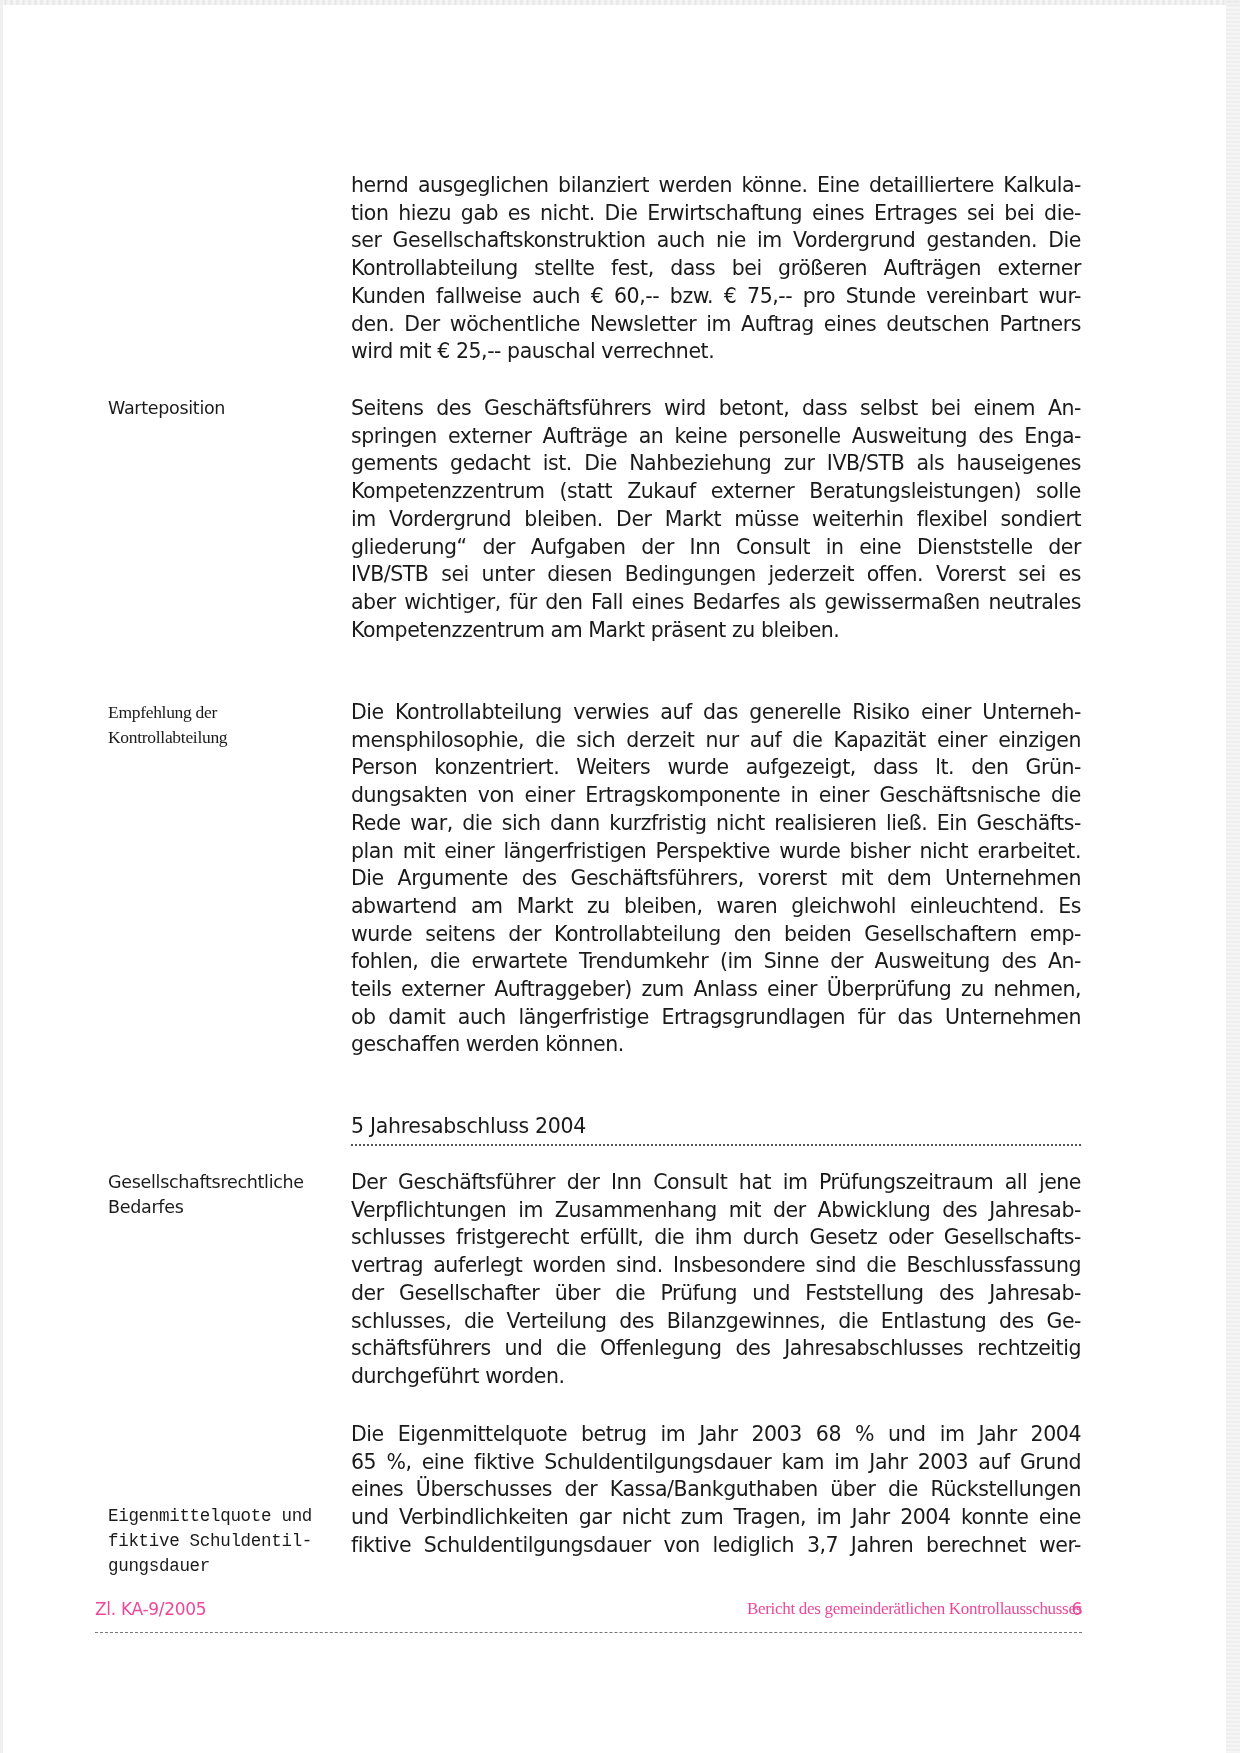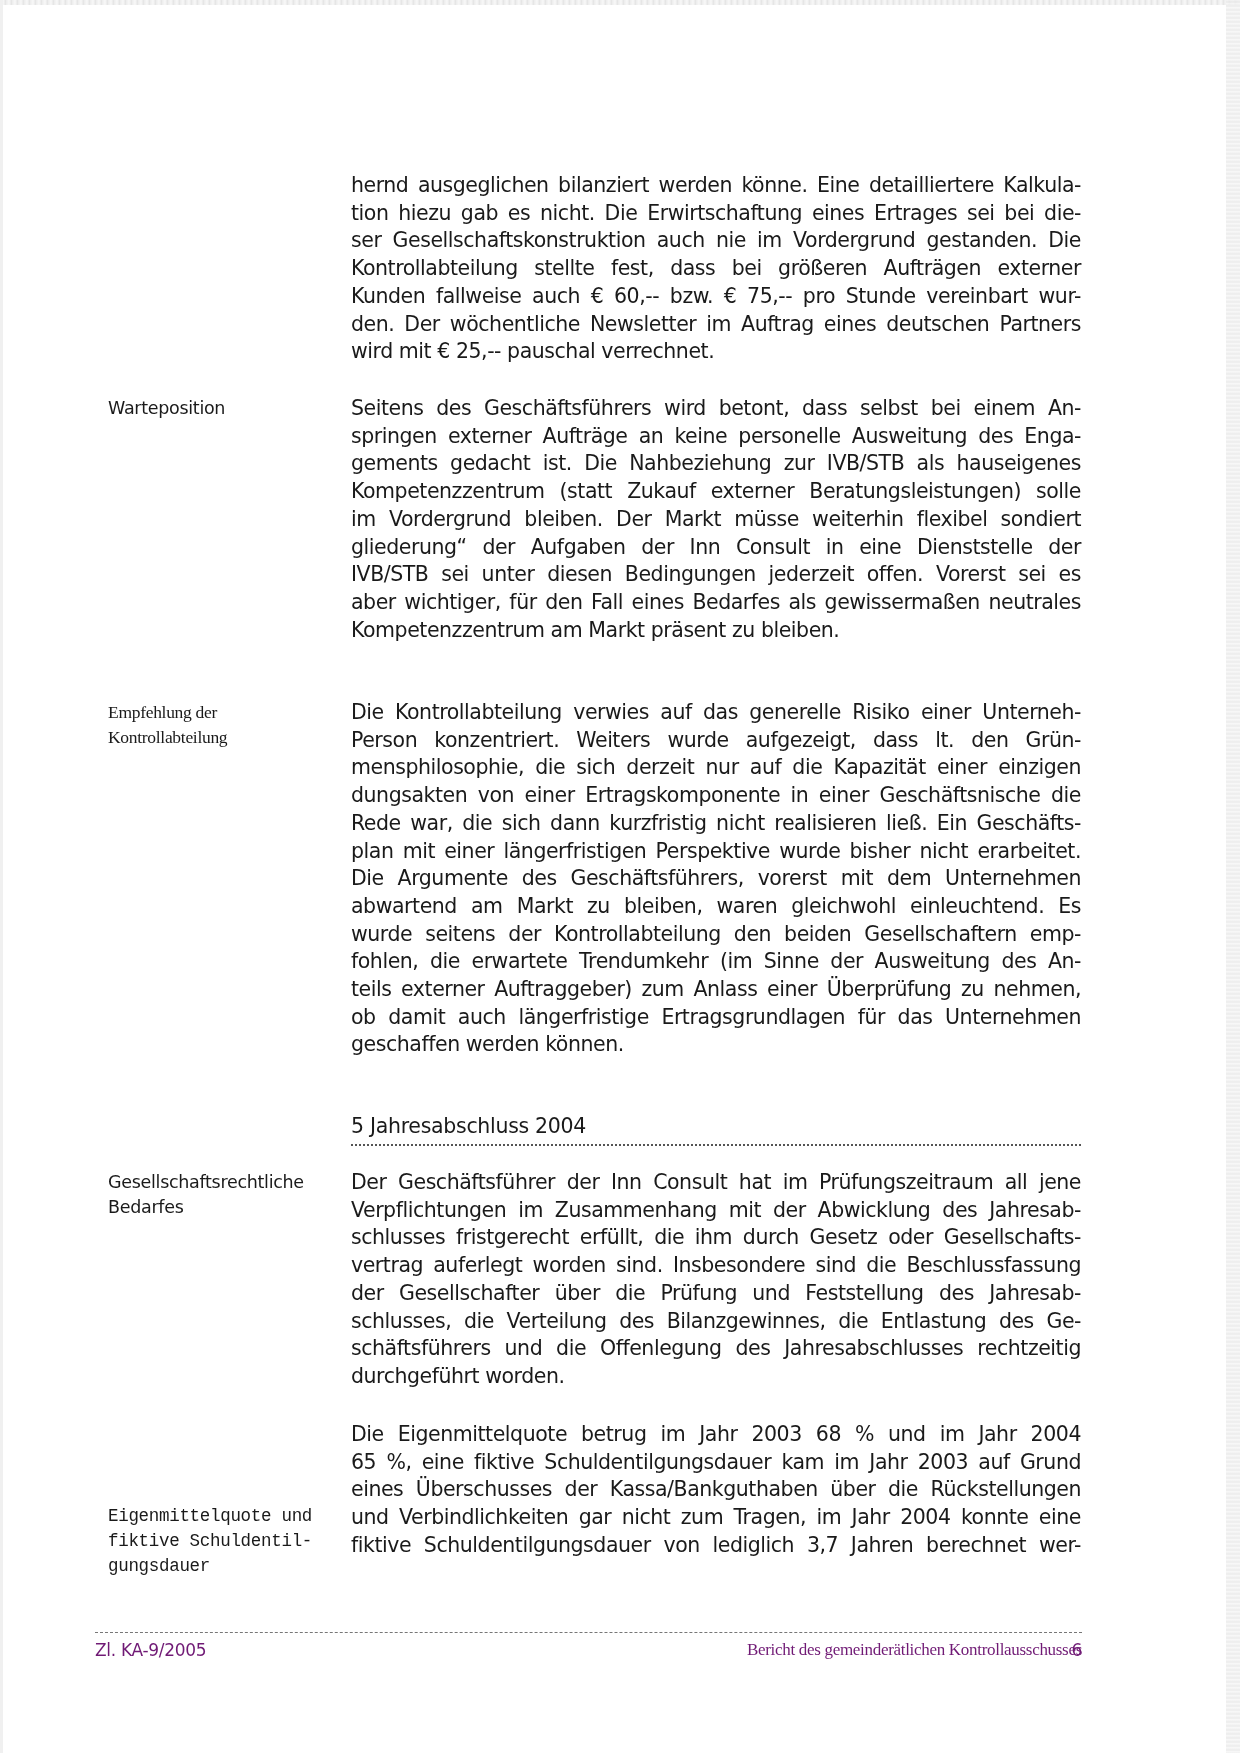--- a/index.html
+++ b/index.html
@@ -39,22 +39,22 @@
   }
   .chapter-rule {
     position: absolute; left: 351px; width: 730px; top: 1144px;
     border-top: 2px dotted #555;
   }
   .footer-rule {
     position: absolute; left: 95px; width: 987px; top: 1632px;
     border-top: 1px dashed #777;
   }
   .footer {
-    position: absolute; left: 95px; width: 987px; top: 1638px; height: 24px;
-    font-size: 17px; line-height: 24px; color: #701a75; letter-spacing: -0.3px;
+    position: absolute; left: 95px; width: 987px; top: 1597px; height: 24px;
+    font-size: 17px; line-height: 24px; color: #ec4899; letter-spacing: -0.3px;
   }
   .footer .ref { position: absolute; left: 0; }
   .footer .title { position: absolute; left: 0; right: 0; text-align: right; font-family: Liberation Serif, serif; }
   .footer .pageno { position: absolute; right: 0; }
 </style>
 </head>
 <body>
 
 <div class="scan-edge-top"></div>
 <div class="scan-edge-left"></div>
@@ -80,22 +80,22 @@
   <span class="ln">gliederung“ der Aufgaben der Inn Consult in eine Dienststelle der</span>
   <span class="ln">IVB/STB sei unter diesen Bedingungen jederzeit offen. Vorerst sei es</span>
   <span class="ln">aber wichtiger, für den Fall eines Bedarfes als gewissermaßen neutrales</span>
   <span class="ln last">Kompetenzzentrum am Markt präsent zu bleiben.</span>
 </div>
 
 <div class="side-label" style="top:700px;font-family:Liberation Serif, serif;">Empfehlung der
 Kontrollabteilung</div>
 <div class="body-text" style="top:699px;">
   <span class="ln">Die Kontrollabteilung verwies auf das generelle Risiko einer Unterneh-</span>
+  <span class="ln">mensphilosophie, die sich derzeit nur auf die Kapazität einer einzigen</span>
   <span class="ln">Person konzentriert. Weiters wurde aufgezeigt, dass lt. den Grün-</span>
-  <span class="ln">mensphilosophie, die sich derzeit nur auf die Kapazität einer einzigen</span>
   <span class="ln">dungsakten von einer Ertragskomponente in einer Geschäftsnische die</span>
   <span class="ln">Rede war, die sich dann kurzfristig nicht realisieren ließ. Ein Geschäfts-</span>
   <span class="ln">plan mit einer längerfristigen Perspektive wurde bisher nicht erarbeitet.</span>
   <span class="ln">Die Argumente des Geschäftsführers, vorerst mit dem Unternehmen</span>
   <span class="ln">abwartend am Markt zu bleiben, waren gleichwohl einleuchtend. Es</span>
   <span class="ln">wurde seitens der Kontrollabteilung den beiden Gesellschaftern emp-</span>
   <span class="ln">fohlen, die erwartete Trendumkehr (im Sinne der Ausweitung des An-</span>
   <span class="ln">teils externer Auftraggeber) zum Anlass einer Überprüfung zu nehmen,</span>
   <span class="ln">ob damit auch längerfristige Ertragsgrundlagen für das Unternehmen</span>
   <span class="ln last">geschaffen werden können.</span>

